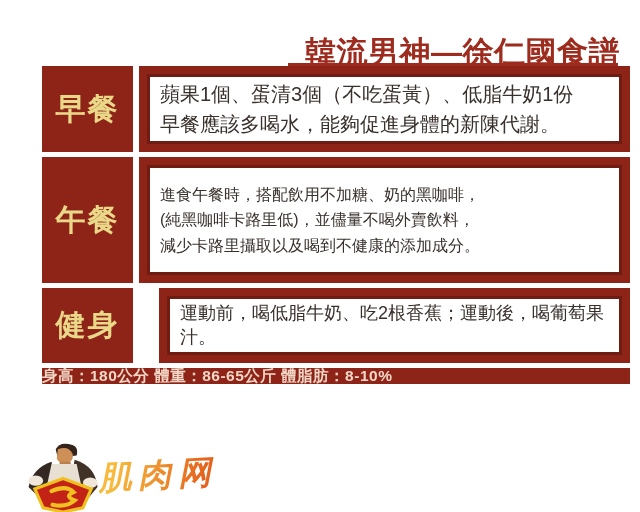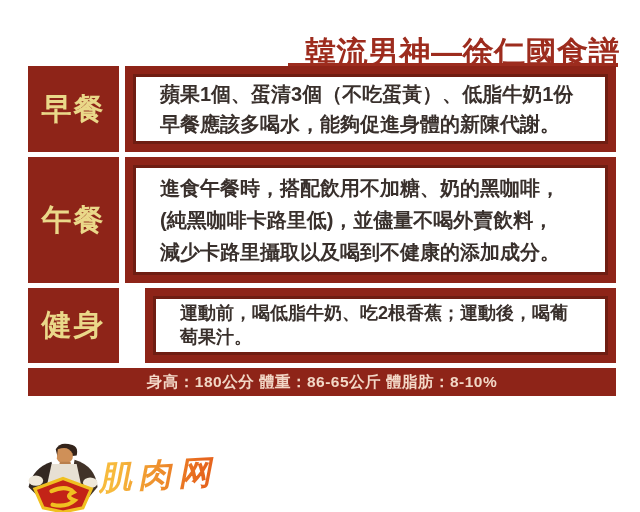--- a/index.html
+++ b/index.html
@@ -12,21 +12,21 @@
     position:absolute;top:32px;left:288px;width:332px;
     font-size:31px;font-weight:bold;letter-spacing:.5px;
     color:var(--title-red,#9d2c1e);
     text-align:right;white-space:nowrap;
   }
   .title-underline{
     position:absolute;left:288px;top:63px;width:330px;height:4px;
     background:var(--title-red,#9d2c1e);
   }
   .diet-table{
-    position:absolute;left:28px;top:66px;width:588px;
+    position:absolute;left:42px;top:66px;width:588px;
     display:flex;flex-direction:column;gap:5px;background:#ffffff;
   }
   .meal-row{display:flex;gap:6px;}
   .meal-row.r0{height:86px;}
   .meal-row.r1{height:126px;}
   .meal-row.r2{height:88px;}
   .meal-row.r3{height:75px;gap:26px;}
   .meal-label{
     width:91px;flex:0 0 91px;
     background:var(--table-red,#8e2418);
@@ -35,31 +35,31 @@
     font-size:30px;font-weight:bold;letter-spacing:2px;
   }
   .meal-content{
     flex:1;background:var(--table-red,#8e2418);
     padding:8px;box-sizing:border-box;
   }
   .content-box{
     background:#ffffff;border:3px solid var(--box-border,#6f1d12);
     height:100%;box-sizing:border-box;
     display:flex;align-items:center;
-    padding:0 24px;
-    font-weight:bold;color:var(--body-text,#39302c);
+    padding:0 10px;
+    font-weight:normal;color:var(--body-text,#39302c);
     white-space:pre-line;
   }
   .r0 .content-box{font-size:20px;line-height:1.5;}
-  .r1 .content-box{font-size:20px;line-height:1.6;}
+  .r1 .content-box{font-size:16px;line-height:1.6;}
   .r2 .content-box{font-size:20px;line-height:1.55;}
   .r3 .content-box{font-size:18px;line-height:1.3;}
   .stats-footer{
-    height:28px;background:var(--table-red,#8e2418);
-    display:flex;align-items:center;justify-content:center;
+    height:16px;background:var(--table-red,#8e2418);
+    display:flex;align-items:center;justify-content:flex-start;
     box-sizing:border-box;
   }
   .stats-text{
     color:var(--footer-text,#f2d7c6);
     font-size:15.5px;font-weight:bold;letter-spacing:.5px;white-space:nowrap;
   }
   .muscleman-logo{
     position:absolute;left:20px;top:443px;width:84px;height:69px;z-index:5;
   }
   .watermark-text{

